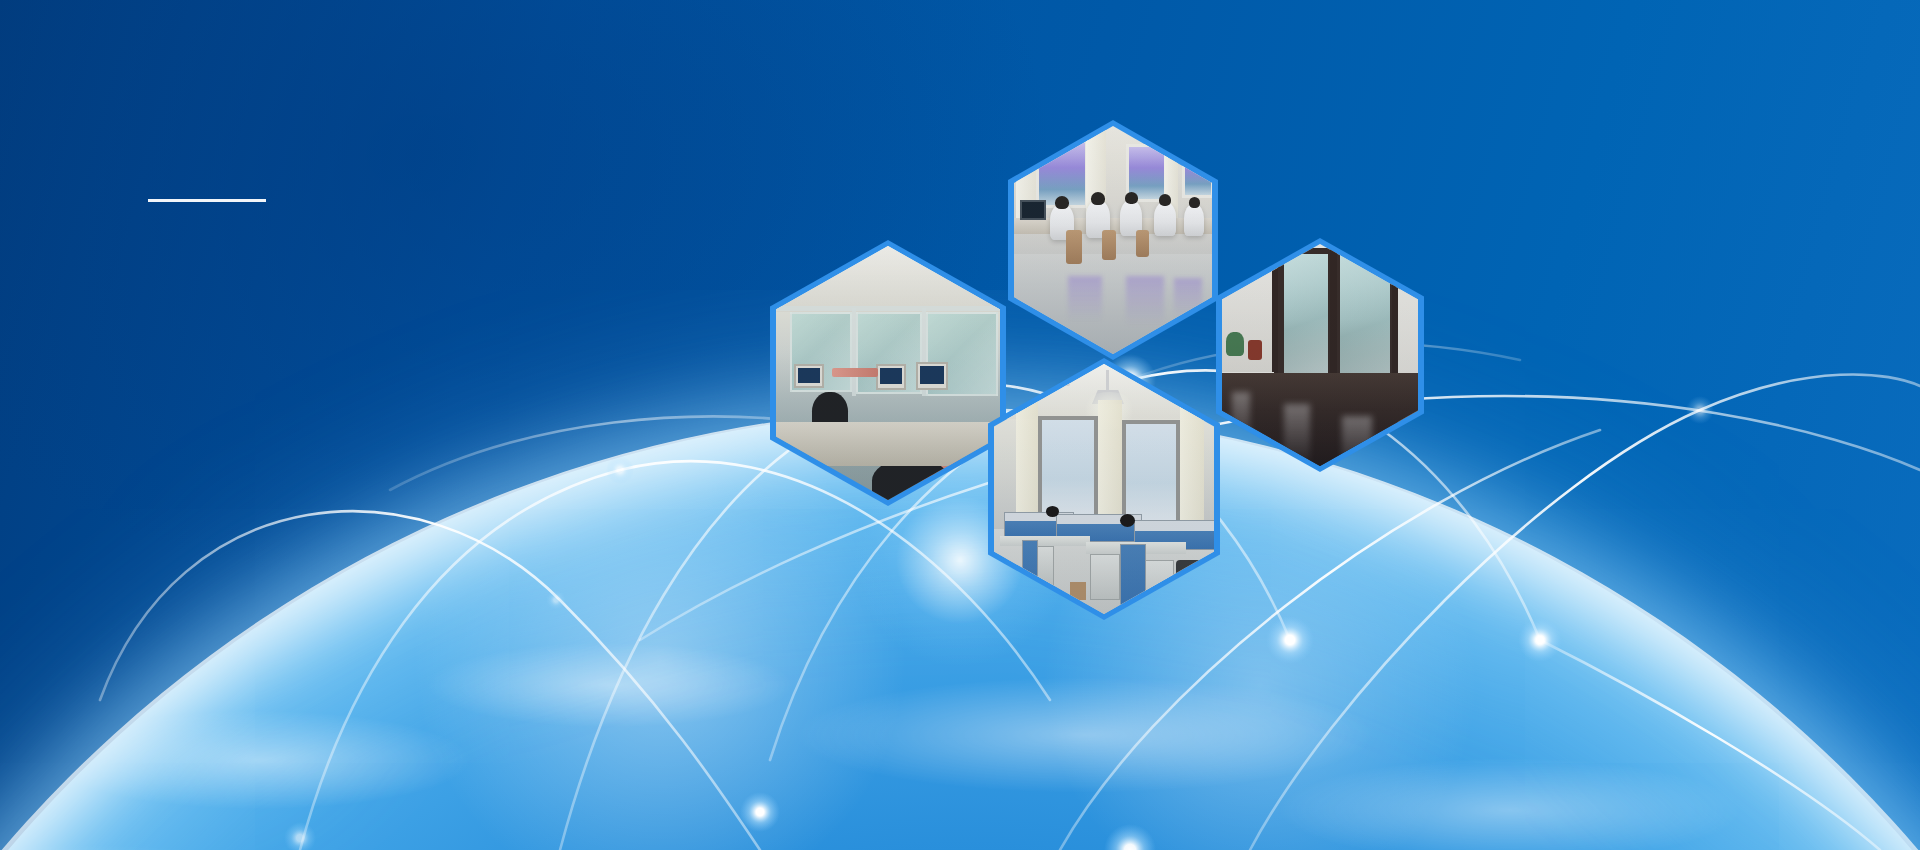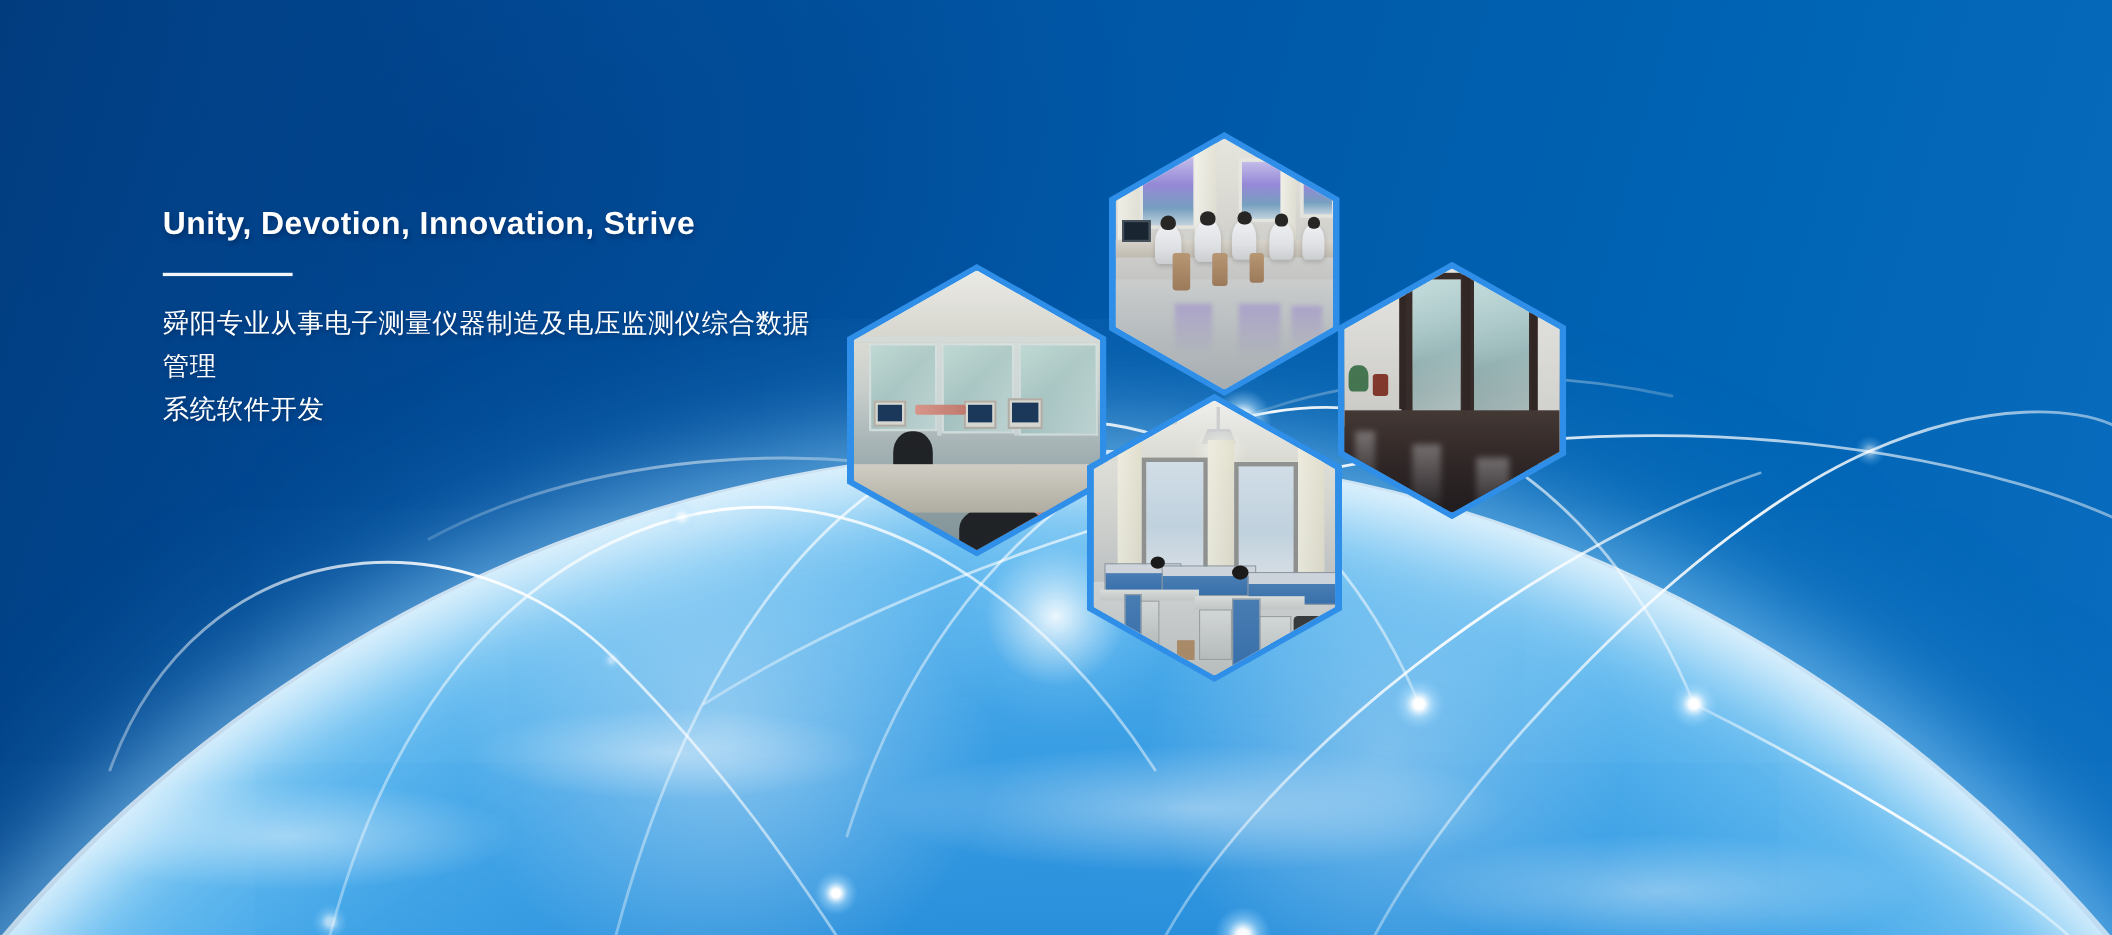--- a/index.html
+++ b/index.html
@@ -249,26 +249,21 @@
       <circle cx="760" cy="812" r="4" fill="#ffffff"></circle>
       <circle cx="1130" cy="850" r="26" fill="url(#node)"></circle>
       <circle cx="620" cy="470" r="14" fill="url(#node)" opacity="0.55"></circle>
       <circle cx="1700" cy="410" r="14" fill="url(#node)" opacity="0.5"></circle>
       <circle cx="300" cy="838" r="16" fill="url(#node)" opacity="0.6"></circle>
       <circle cx="556" cy="600" r="10" fill="url(#node)" opacity="0.45"></circle>
     </g>
   </svg>
 
   <div class="text-block">
-    <div class="headline-en">Unity, Devotion, Innovation, Strive</div>
     <div class="divider"></div>
-    <div class="desc">
-      <span>舜阳专业从事电子测量仪器制造及电压监测仪综合数据管理</span><br>
-      <span>系统软件开发</span>
-    </div>
   </div>
 
   <div class="hex-cluster">
 
     <div class="hex" style="left:248px; top:10px; width:210px; height:240px;">
       <div class="hex-inner">
         <div class="photo photo-lab">
           <div class="floor"></div>
           <div class="curtain" style="left:2px;  top:4px;  width:22px; height:88px;"></div>
           <div class="win" style="left:22px; top:14px; width:52px; height:68px;"></div>

